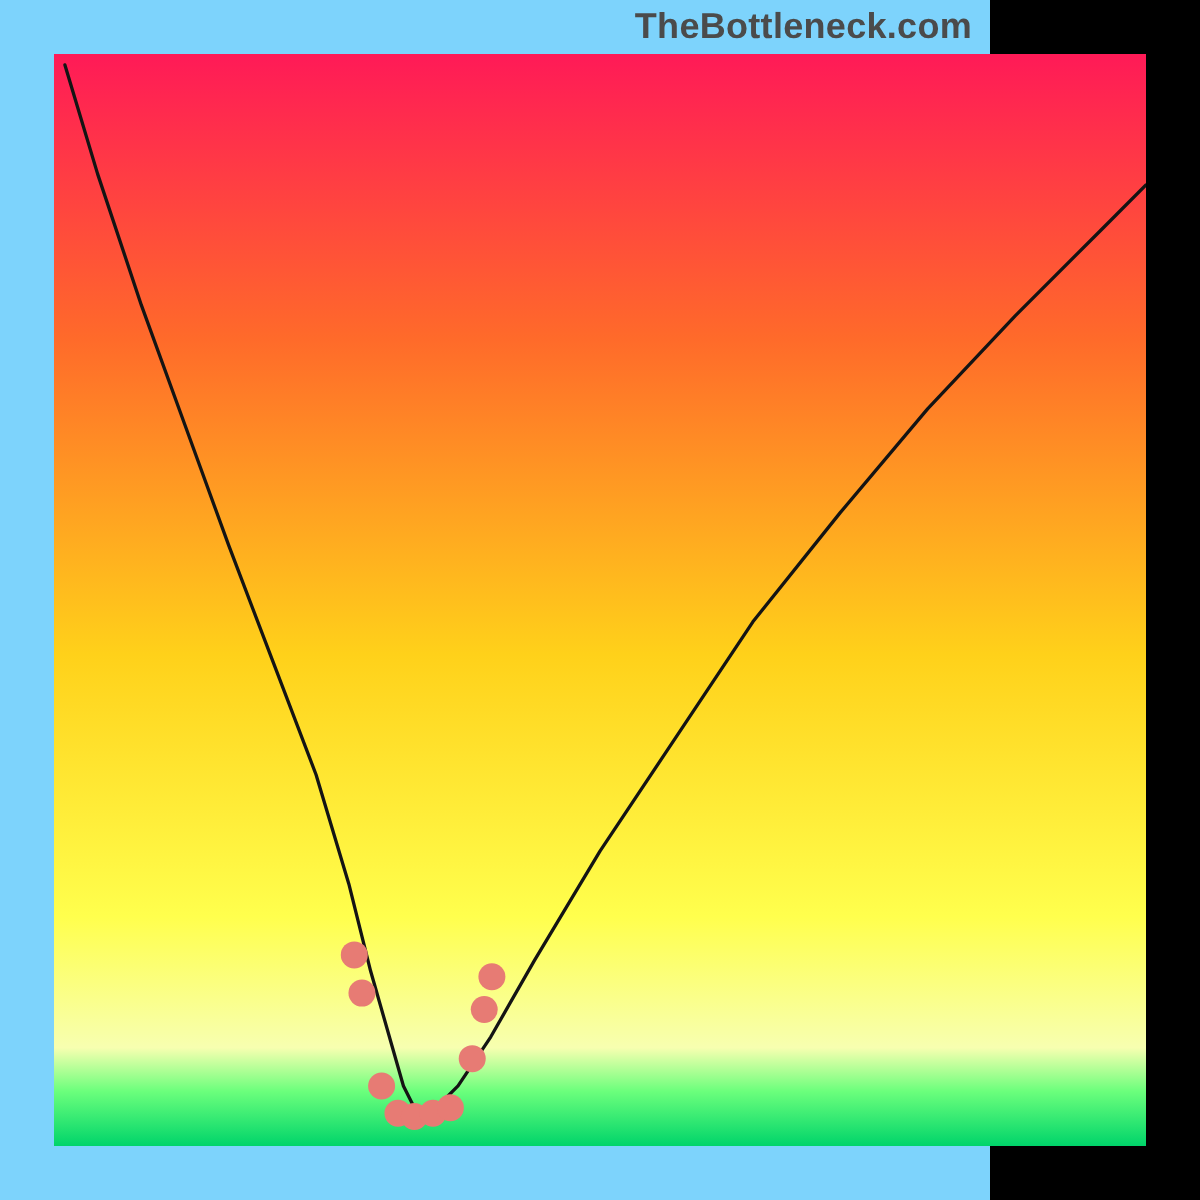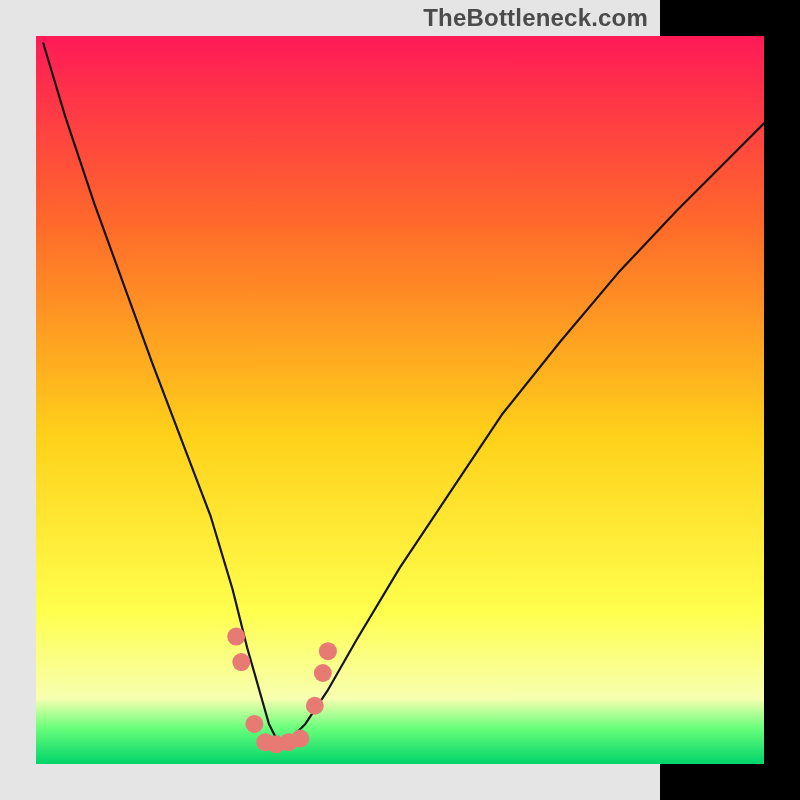--- a/index.html
+++ b/index.html
@@ -8,21 +8,21 @@
     width: 800px;
     height: 800px;
     background: #000;
     font-family: Arial, Helvetica, sans-serif;
     overflow: hidden;
   }
   .frame {
     position: relative;
     width: 660px;
     height: 800px;
-    background: #e5e5e5;
+    background: #7dd3fc;
   }
   .watermark {
     position: absolute;
     top: 4px;
     right: 12px;
     color: #4b4b4b;
     font-size: 24px;
     font-weight: 600;
     letter-spacing: 0.2px;
     z-index: 10;

